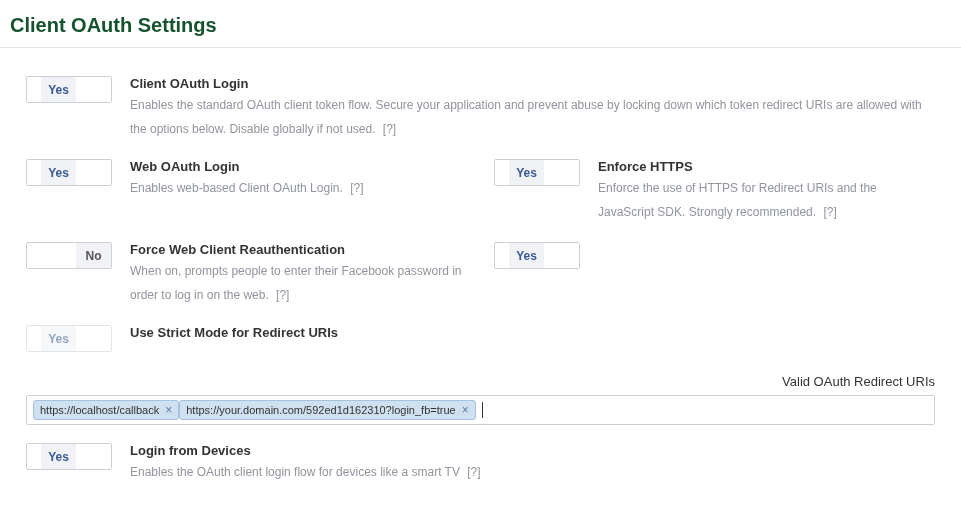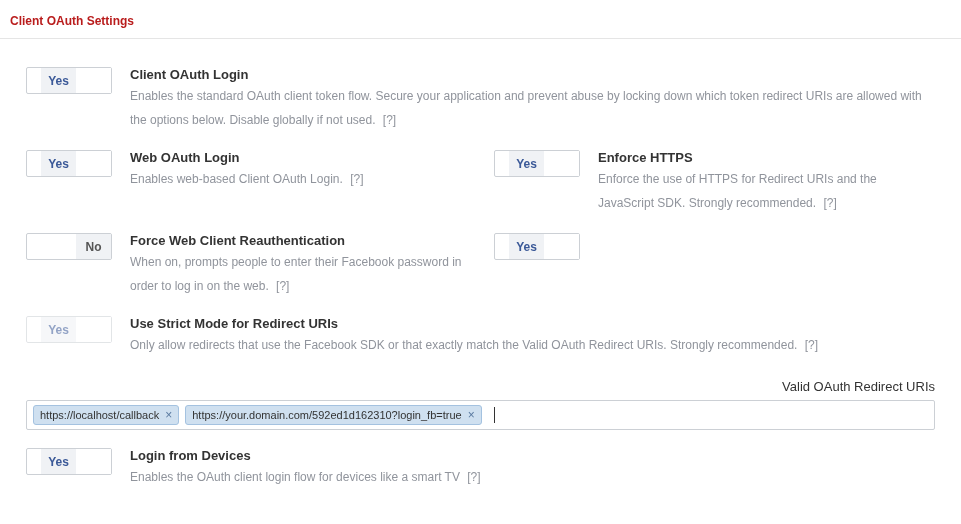--- a/index.html
+++ b/index.html
@@ -11,22 +11,22 @@
   }
   .page{
     width:961px;
     height:524px;
     box-sizing:border-box;
     position:relative;
   }
   .header{
     padding:14px 26px 10px 10px;
     font-weight:bold;
-    font-size:12px;
-    color:#b91c1c;
+    font-size:20px;
+    color:#14532d;
     border-bottom:1px solid #e5e5e5;
   }
   .content{
     padding:10px 26px 10px 26px;
   }
   .row{
     display:flex;
     align-items:flex-start;
     margin-top:18px;
   }
@@ -89,21 +89,21 @@
     text-align:right;
   }
   .tags-input{
     margin-top:6px;
     border:1px solid #ccd0d5;
     border-radius:2px;
     padding:4px 6px;
     display:flex;
     align-items:center;
     flex-wrap:wrap;
-    gap:6px;
+    gap:0;
     cursor:text;
   }
   .tag{
     display:inline-flex;
     align-items:center;
     background:#cfe0f0;
     border:1px solid #a4c2e0;
     border-radius:3px;
     padding:3px 6px;
     font-size:11px;
@@ -199,24 +199,20 @@
     </div>
 
     <div class="row">
       <div class="cell" style="width:100%;">
         <div class="toggle disabled">
           <div class="half lab">Yes</div>
           <div class="half blank"></div>
         </div>
         <div class="texts">
           <div class="title">Use Strict Mode for Redirect URIs</div>
-          <div class="desc">
-            <span>Only allow redirects that use the Facebook SDK or that exactly match the Valid OAuth Redirect URIs. Strongly recommended.</span>
-            <span class="help">[?]</span>
-          </div>
         </div>
       </div>
     </div>
 
     <div class="section-label">Valid OAuth Redirect URIs</div>
     <div class="tags-input">
       <span class="tag">
         <span>https://localhost/callback</span>
         <span class="x">×</span>
       </span>

